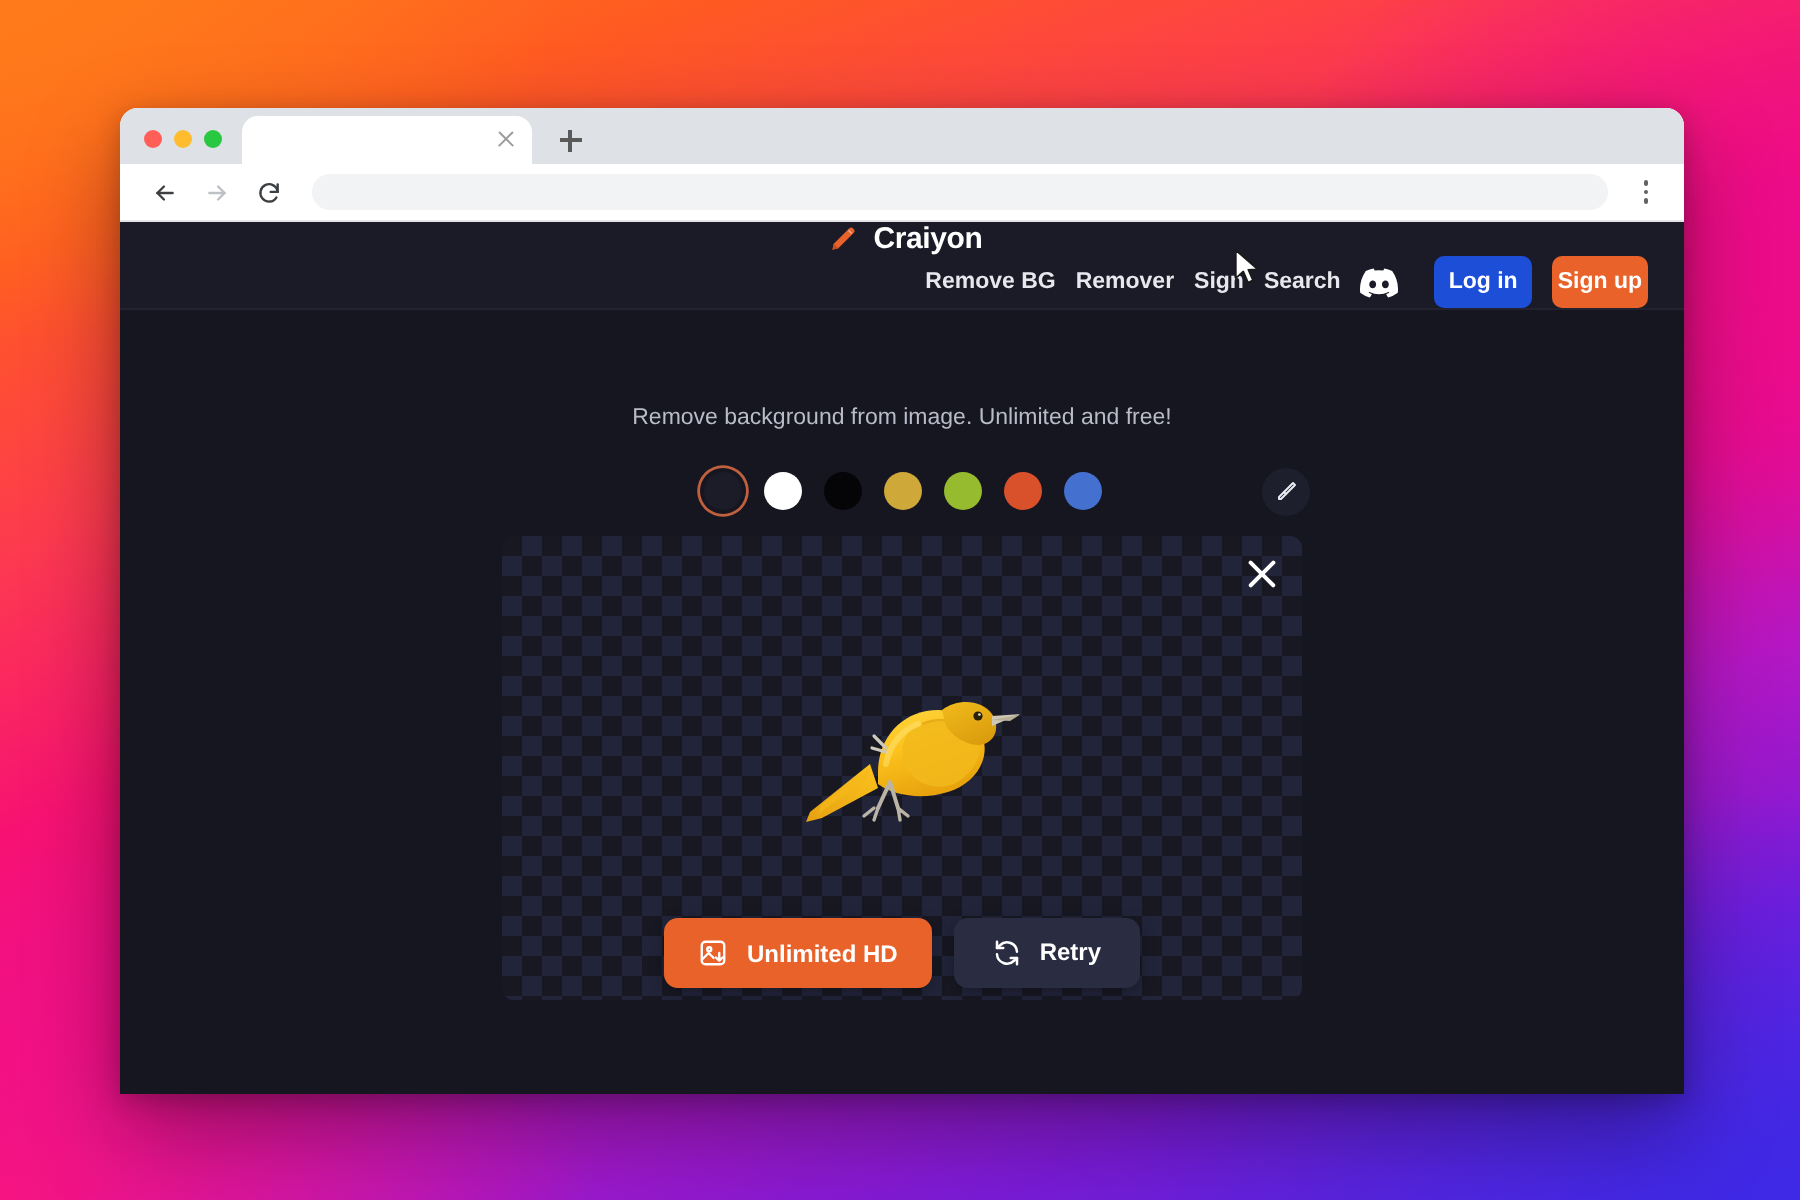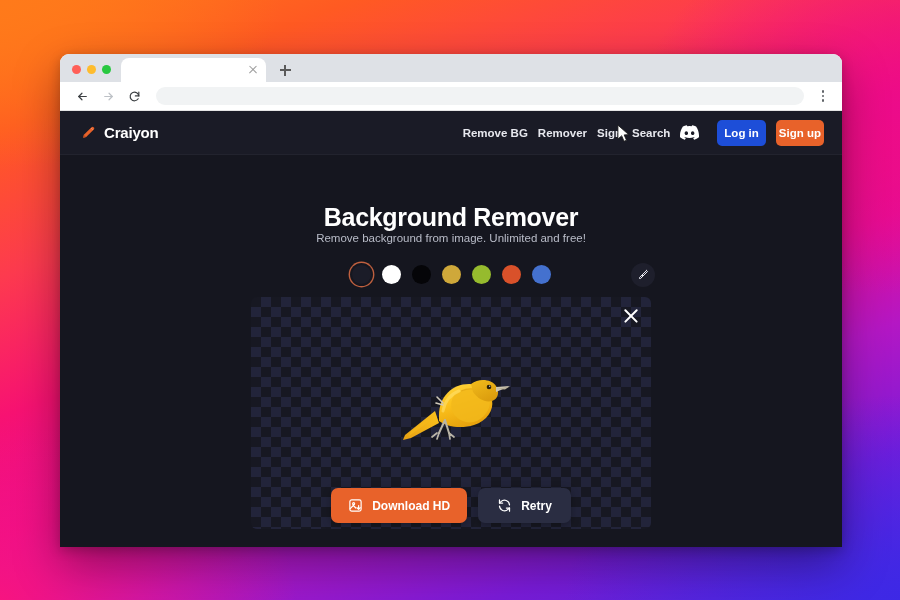--- a/index.html
+++ b/index.html
@@ -73,21 +73,21 @@
     flex:1; height:18px; background:#f1f3f4; border-radius:9px; margin:0 8px;
     font-size:9px; color:#7a7a7a; display:flex; align-items:center; padding:0 10px;
   }
   .kebab{ width:18px;height:22px; display:flex;flex-direction:column;align-items:center;justify-content:center;gap:2px; cursor:pointer;}
   .kebab i{ width:2.4px;height:2.4px;border-radius:50%;background:#5f6368; display:block;}
 
   
   .page { background:#15161f; height:436px; position:relative; }
   .site-header{
     height:44px; background:#1a1b26; display:flex; align-items:center;
-    padding:0 18px 0 20px; border-bottom:1px solid rgba(255,255,255,.04);
+    padding:0 18px 0 20px; border-bottom:1px solid rgba(255,255,255,.04);flex-direction:column;
   }
   .logo{ display:flex; align-items:center; gap:7px; }
   .logo-text{ color:#fff; font-size:15px; font-weight:700; letter-spacing:-.2px;}
   .nav{ margin-left:auto; display:flex; align-items:center; gap:10px; }
   .nav a{ color:#e7e8ee; font-size:11.5px; font-weight:600; text-decoration:none; cursor:pointer;}
   .btn-login{
     background:#1d4ed8; color:#fff; font-size:11.5px; font-weight:700;
     padding:7px 7px; border-radius:5px; margin-left:8px; cursor:pointer;
   }
   .btn-signup{
@@ -135,21 +135,21 @@
     position:absolute; left:0; right:0; bottom:6px;
     display:flex; justify-content:center; gap:11px; z-index:5;
   }
   .btn-dl{
     background:#e8622a; color:#fff; font-size:12px; font-weight:700;
     padding:10px 17px; border-radius:7px; display:flex; align-items:center; gap:9px; cursor:pointer;
     box-shadow:0 2px 8px rgba(0,0,0,.3);
   }
   .btn-retry{
     background:#2a2d42; color:#fff; font-size:12px; font-weight:700;
-    padding:10px 19px; border-radius:7px; display:flex; align-items:center; gap:9px; cursor:pointer;
+    padding:10px 19px; border-radius:7px; display:flex; gap:9px; cursor:pointer;
     box-shadow:0 2px 8px rgba(0,0,0,.3);
   }
 
   #cursor{ position:absolute; left:617px; top:124px; width:13px;height:19px; pointer-events:none; z-index:40;}
 </style>
 </head>
 <body>
 
 <div id="bg-glow"></div>
 
@@ -218,21 +218,20 @@
           <svg width="19" height="15" viewBox="0 0 71 55" fill="#fff">
             <path d="M60.1 4.9A58.5 58.5 0 0 0 45.6.4a.2.2 0 0 0-.2.1c-.6 1.1-1.3 2.6-1.8 3.7a54 54 0 0 0-16.2 0c-.5-1.2-1.2-2.6-1.9-3.7a.2.2 0 0 0-.2-.1 58.4 58.4 0 0 0-14.5 4.5.2.2 0 0 0-.1.1C1.6 18.7-1 32.1.3 45.3a.2.2 0 0 0 .1.2 58.8 58.8 0 0 0 17.7 9 .2.2 0 0 0 .3-.1c1.4-1.9 2.6-3.9 3.6-6a.2.2 0 0 0-.1-.3 38.7 38.7 0 0 1-5.5-2.6.2.2 0 0 1 0-.4l1.1-.9a.2.2 0 0 1 .2 0 41.9 41.9 0 0 0 35.6 0 .2.2 0 0 1 .2 0l1.1.9a.2.2 0 0 1 0 .4 36.3 36.3 0 0 1-5.5 2.6.2.2 0 0 0-.1.3c1 2.1 2.2 4.1 3.6 6a.2.2 0 0 0 .3.1 58.6 58.6 0 0 0 17.7-9 .2.2 0 0 0 .1-.2c1.5-15.3-2.5-28.6-10.6-40.3a.2.2 0 0 0-.1-.1zM23.7 37.3c-3.5 0-6.4-3.2-6.4-7.2s2.8-7.2 6.4-7.2c3.6 0 6.5 3.3 6.4 7.2 0 4-2.8 7.2-6.4 7.2zm23.7 0c-3.5 0-6.4-3.2-6.4-7.2s2.8-7.2 6.4-7.2c3.6 0 6.5 3.3 6.4 7.2 0 4-2.8 7.2-6.4 7.2z"></path>
           </svg>
         </a>
         <div class="btn-login">Log in</div>
         <div class="btn-signup">Sign up</div>
       </nav>
     </div>
 
     <div class="hero">
-      <h1 class="title">Background Remover</h1>
       <div class="subtitle">Remove background from image. Unlimited and free!</div>
     </div>
 
     <div class="swatch-row" id="swatch-row">
       <div class="swatch sel" style="background: rgb(27, 28, 40);"></div>
         <div class="swatch" style="background: rgb(255, 255, 255);"></div>
         <div class="swatch" style="background: rgb(5, 5, 8);"></div>
         <div class="swatch" style="background: rgb(207, 168, 58);"></div>
         <div class="swatch" style="background: rgb(150, 187, 46);"></div>
         <div class="swatch" style="background: rgb(217, 81, 42);"></div>
@@ -288,21 +287,21 @@
       </svg>
 
       <div class="actions">
         <div class="btn-dl">
           <svg width="15" height="15" viewBox="0 0 24 24" fill="none" stroke="#fff" stroke-width="1.9" stroke-linecap="round" stroke-linejoin="round">
             <rect x="3" y="3" width="18" height="18" rx="3"></rect>
             <circle cx="9" cy="9" r="1.6"></circle>
             <path d="M3.5 17l5-5 4 4"></path>
             <path d="M17 12v6 M14.4 15.6L17 18.2l2.6-2.6"></path>
           </svg>
-          <span>Download HD</span>
+          <span>Unlimited HD</span>
         </div>
         <div class="btn-retry">
           <svg width="15" height="15" viewBox="0 0 24 24" fill="none" stroke="#fff" stroke-width="2" stroke-linecap="round" stroke-linejoin="round">
             <path d="M20 11a8 8 0 0 0-13.6-5.2L4 8"></path>
               <polyline points="4 3 4 8 9 8"></polyline>
             <path d="M4 13a8 8 0 0 0 13.6 5.2L20 16"></path>
               <polyline points="20 21 20 16 15 16"></polyline>
           </svg>
           <span>Retry</span>
         </div>

